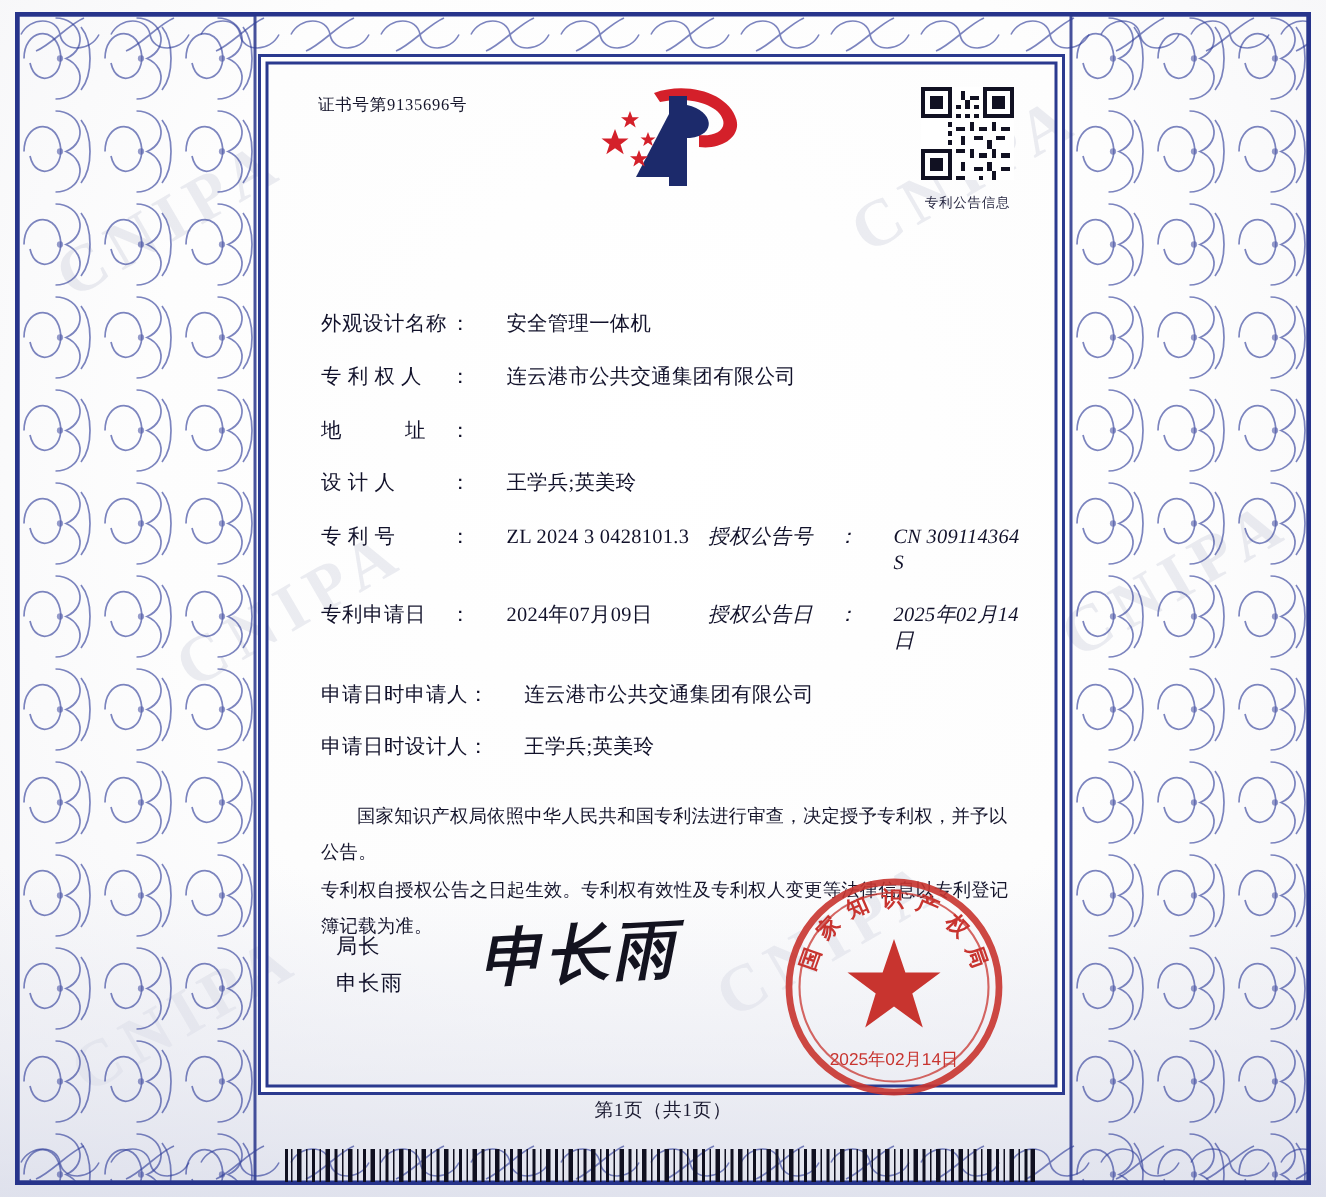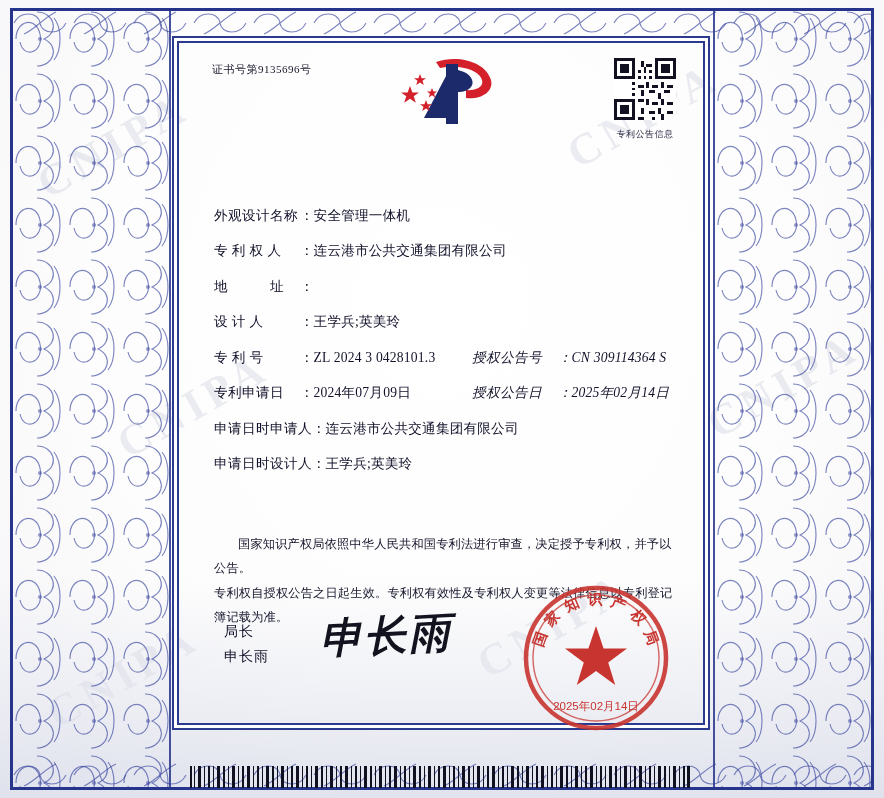--- a/index.html
+++ b/index.html
@@ -150,20 +150,21 @@
     letter-spacing: .4px;
     white-space: nowrap;
   }
   .field-colon {
     flex: 0 0 10px;
     text-align: left;
   }
   .field-value {
     flex: 1 1 auto;
     letter-spacing: .2px;
+    margin-left: 24px;
   }
   
   .field-row.dual .col-a {
     display: flex;
     align-items: baseline;
     flex: 0 0 258px;
   }
   .field-row.dual .col-b {
     display: flex;
     align-items: baseline;
@@ -445,20 +446,21 @@
       <text font-family="Liberation Serif, serif" font-size="14.5" font-weight="700" fill="#c8342f" letter-spacing="2">
         <textPath href="#sealArcTop" startOffset="50%" text-anchor="middle">国 家 知 识 产 权 局</textPath>
       </text>
 
       <polygon points="76,44 83.6,66.4 107,66.4 88.2,80.4 95.2,103 76,89 56.8,103 63.8,80.4 45,66.4 68.4,66.4" fill="#c8342f"></polygon>
 
       <text x="76" y="128" text-anchor="middle" font-family="Liberation Sans, sans-serif" font-size="11.5" fill="#c8342f">2025年02月14日</text>
     </svg>
   </div>
 
+  <div id="page-footer">第1页（共1页）</div>
 
   <svg id="barcode" viewBox="0 0 500 22" preserveAspectRatio="none" xmlns="http://www.w3.org/2000/svg">
     <g fill="#101020">
       <rect x="0" y="0" width="2" height="22"></rect>
         <rect x="4" y="0" width="1" height="22"></rect>
       <rect x="8" y="0" width="3" height="22"></rect>
         <rect x="14" y="0" width="1" height="22"></rect>
       <rect x="18" y="0" width="2" height="22"></rect>
         <rect x="23" y="0" width="1" height="22"></rect>
       <rect x="27" y="0" width="3" height="22"></rect>

